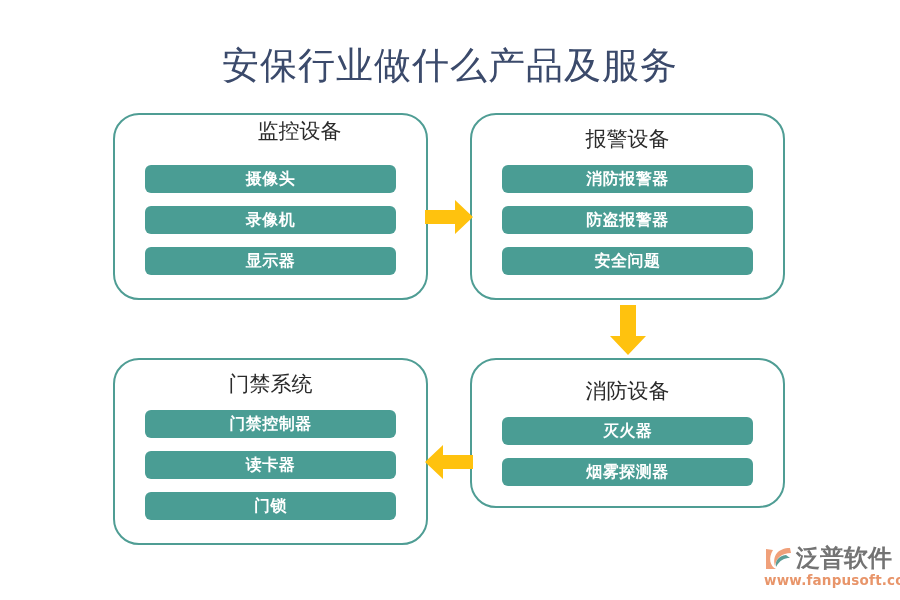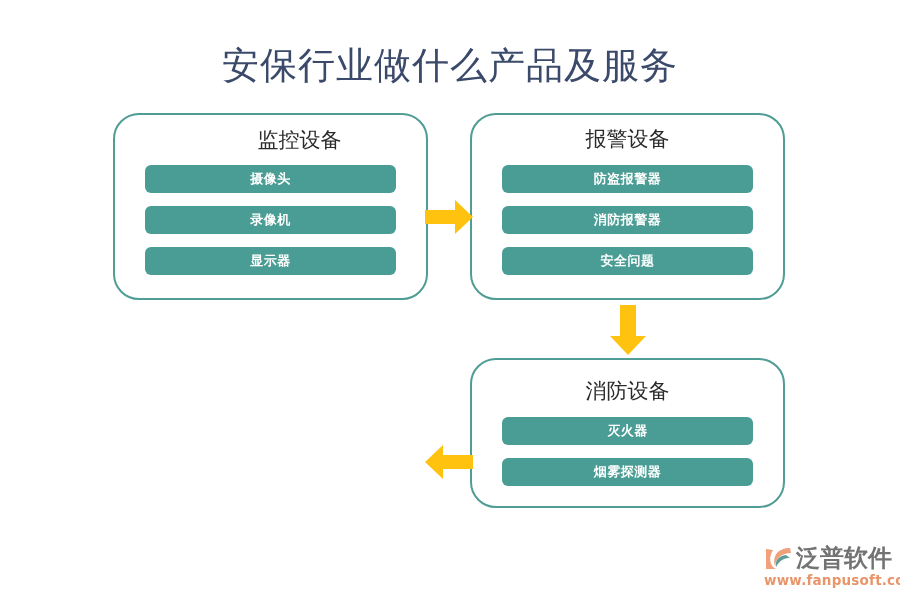--- a/index.html
+++ b/index.html
@@ -63,37 +63,37 @@
     box-sizing: border-box;
     padding: 0 30px;
   }
   .pill {
     box-sizing: border-box;
     height: 28px;
     margin-bottom: 13px;
     background: #4a9d94;
     border-radius: 6px;
     color: #ffffff;
-    font-size: 13px;
+    font-size: 16px;
     font-weight: bold;
     line-height: 28px;
     text-align: center;
     letter-spacing: 0.5px;
     font-family: "DejaVu Serif", "Liberation Serif", serif;
     white-space: nowrap;
   }
   .pill:last-child { margin-bottom: 0; }
 
   
   #card-monitor   { left: 113px; top: 113px; width: 315px; height: 187px; }
   #card-alarm     { left: 470px; top: 113px; width: 315px; height: 187px; }
   #card-access    { left: 113px; top: 358px; width: 315px; height: 187px; }
   #card-fire      { left: 470px; top: 358px; width: 315px; height: 150px; }
 
-  #card-monitor .card-title { top: 12px; padding-left: 29px; }
+  #card-monitor .card-title { top: 3px; padding-left: 29px; }
   #card-alarm   .card-title { top: 11px; }
   #card-access  .card-title { top: 11px; }
   #card-fire    .card-title { top: 18px; }
 
   #card-monitor .pill-list { top: 50px; }
   #card-alarm   .pill-list { top: 50px; }
   #card-access  .pill-list { top: 50px; }
   #card-fire    .pill-list { top: 57px; }
 
   
@@ -158,26 +158,34 @@
     <div class="pill-list">
       <div class="pill">摄像头</div>
       <div class="pill">录像机</div>
       <div class="pill">显示器</div>
     </div>
   </div>
 
   <div class="card" id="card-alarm">
     <div class="card-title">报警设备</div>
     <div class="pill-list">
+      <div class="pill">消防报警器</div>
       <div class="pill">防盗报警器</div>
-      <div class="pill">消防报警器</div>
       <div class="pill">安全问题</div>
     </div>
   </div>
 
+  <div class="card" id="card-access">
+    <div class="card-title">门禁系统</div>
+    <div class="pill-list">
+      <div class="pill">门禁控制器</div>
+      <div class="pill">读卡器</div>
+      <div class="pill">门锁</div>
+    </div>
+  </div>
 
   <div class="card" id="card-fire">
     <div class="card-title">消防设备</div>
     <div class="pill-list">
       <div class="pill">灭火器</div>
       <div class="pill">烟雾探测器</div>
     </div>
   </div>
 
   <div class="arrow" id="arrow-monitor-to-alarm">

